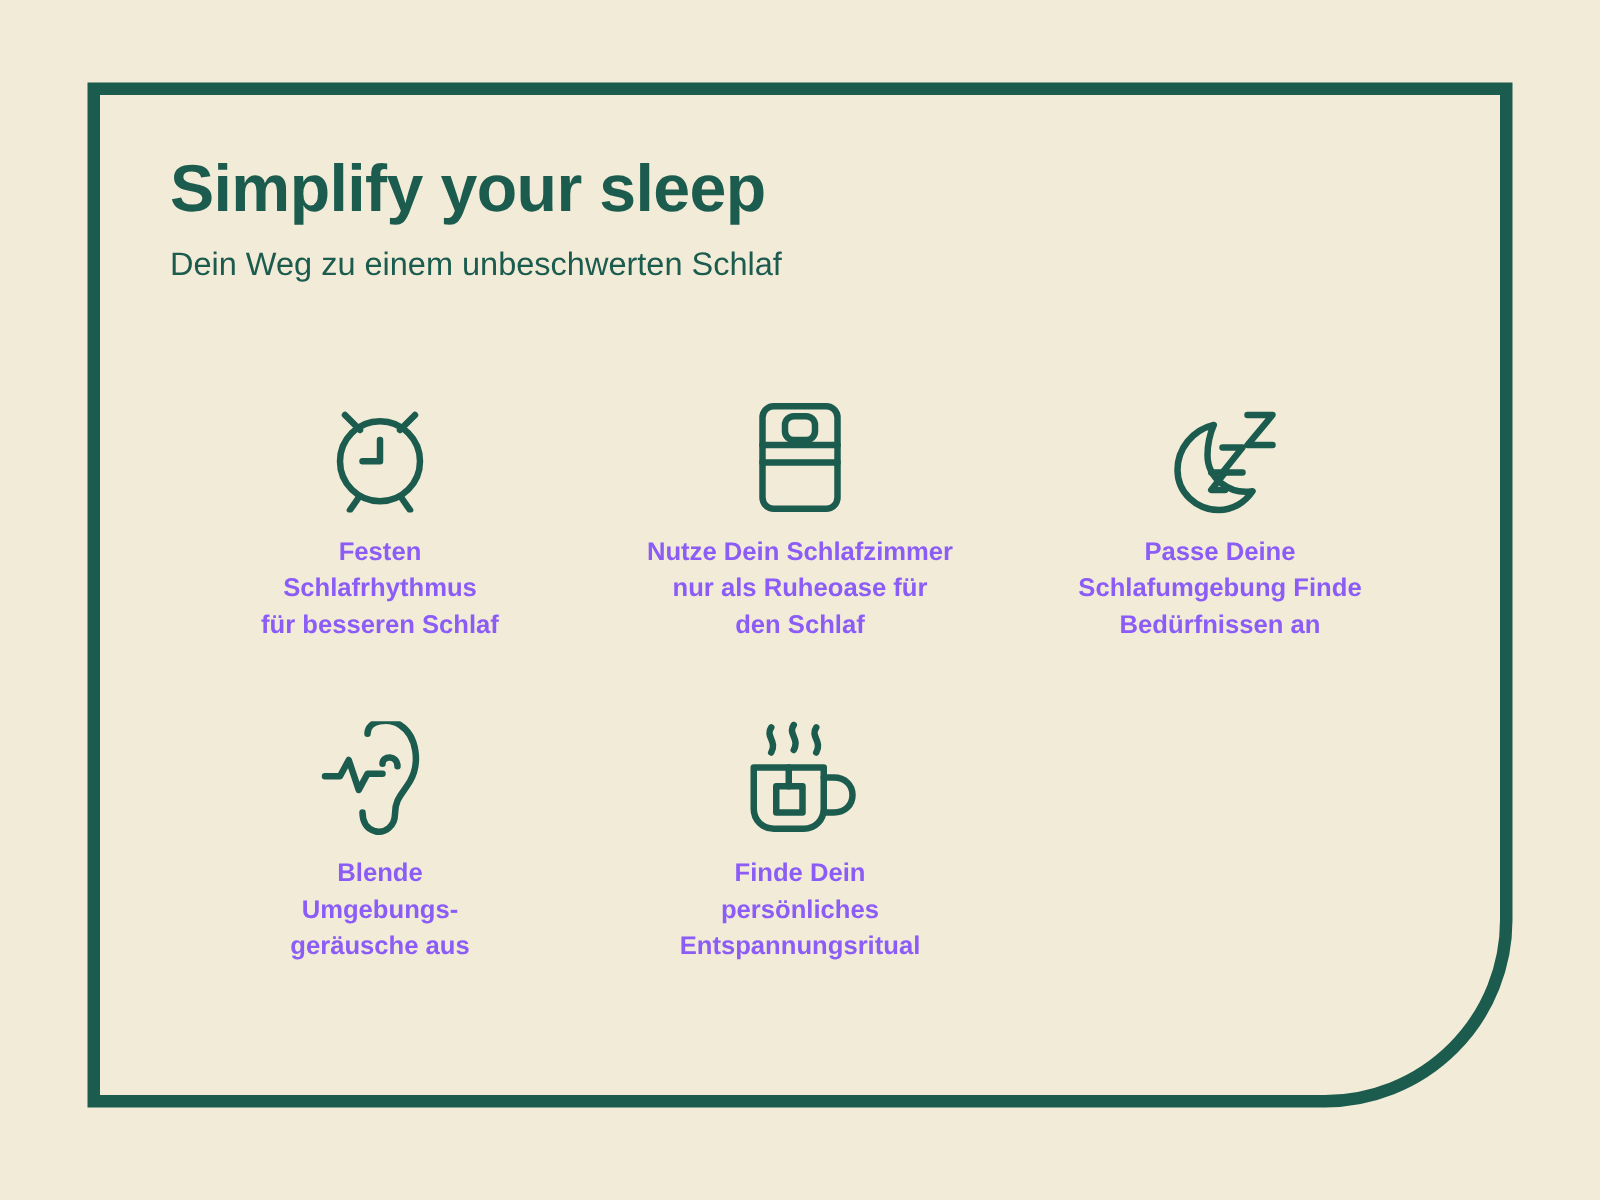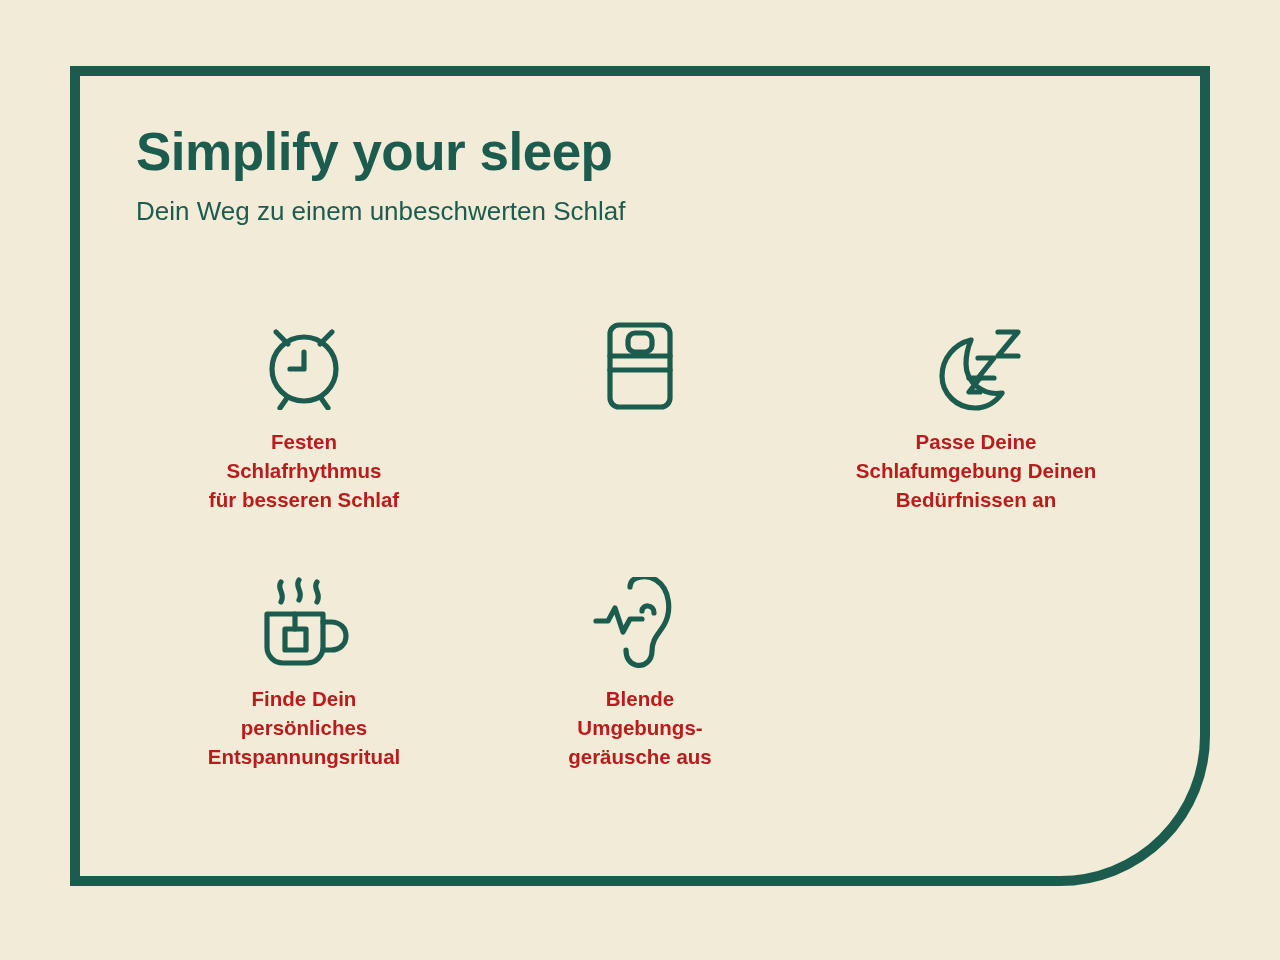--- a/index.html
+++ b/index.html
@@ -83,21 +83,21 @@
     align-items: center;
     justify-content: center;
   }
   .tip-icon svg {
     display: block;
   }
   .tip-label {
     margin-top: 15px;
     font-size: 20.5px;
     font-weight: bold;
-    color: #b91c1c;
+    color: #8b5cf6;
     line-height: 1.42;
     white-space: pre-line;
     max-width: 300px;
   }
 </style>
 </head>
 <body>
 
 <div class="poster">
 
@@ -128,61 +128,64 @@
 
     <div class="tip">
       <div class="tip-icon">
         <svg width="78" height="92" viewBox="0 0 78 92" fill="none" stroke="#1C5C4F" stroke-width="5.2" stroke-linecap="round" stroke-linejoin="round">
           <rect x="9" y="5" width="60" height="82" rx="9"></rect>
           <rect x="27" y="13" width="24" height="19" rx="7"></rect>
           <path d="M9 36 L69 36"></path>
           <path d="M9 50 L69 50"></path>
         </svg>
       </div>
+      <div class="tip-label">Nutze Dein Schlafzimmer
+nur als Ruheoase für
+den Schlaf</div>
     </div>
 
     <div class="tip">
       <div class="tip-icon">
         <svg width="100" height="92" viewBox="0 0 100 92" fill="none" stroke="#1C5C4F" stroke-width="5.2" stroke-linecap="round" stroke-linejoin="round">
           <path d="M45 20 C28 24 16 39 16 56 C16 74 31 88 49 88 C60 88 70 82 76 73 C58 76 40 63 40 44 C40 35 42 27 45 20 Z"></path>
           <path d="M72 12 L92 12 L72 36 L92 36"></path>
           <path d="M52 38 L68 38 L52 58 L68 58"></path>
           <path d="M43 58 L54 58 L43 72 L54 72"></path>
         </svg>
       </div>
       <div class="tip-label">Passe Deine
-Schlafumgebung Deinen
+Schlafumgebung Finde
 Bedürfnissen an</div>
+    </div>
+
+    <div class="tip">
+      <div class="tip-icon">
+        <svg width="100" height="92" viewBox="0 0 100 92" fill="none" stroke="#1C5C4F" stroke-width="5.2" stroke-linecap="round" stroke-linejoin="round">
+          <path d="M40 10 C40 -1 57 -3 66 3 C80 12 82 34 74 48 C68 58 62 62 62 74 C62 84 54 90 46 88 C39 86 36 80 36 73"></path>
+          <path d="M52 34 C52 27 64 27 64 36"></path>
+          <path d="M6 44 L18 44 L25 31 L33 55 L40 42 L52 42"></path>
+        </svg>
+      </div>
+      <div class="tip-label">Blende
+Umgebungs-
+geräusche aus</div>
     </div>
 
     <div class="tip">
       <div class="tip-icon">
         <svg width="94" height="92" viewBox="0 0 94 92" fill="none" stroke="#1C5C4F" stroke-width="5.2" stroke-linecap="round" stroke-linejoin="round">
           <path d="M24 5 C19 12 29 16 24 25"></path>
           <path d="M42 3 C37 10 47 14 42 23"></path>
           <path d="M60 5 C55 12 65 16 60 25"></path>
           <path d="M10 37 L66 37 L66 70 C66 79 59 86 50 86 L26 86 C17 86 10 79 10 70 Z"></path>
           <path d="M66 45 L74 45 C83 45 89 51 89 59 C89 67 83 73 74 73 L66 73"></path>
           <path d="M38 37 L38 52"></path>
           <rect x="28" y="52" width="21" height="21"></rect>
         </svg>
       </div>
       <div class="tip-label">Finde Dein
 persönliches
 Entspannungsritual</div>
     </div>
 
-    <div class="tip">
-      <div class="tip-icon">
-        <svg width="100" height="92" viewBox="0 0 100 92" fill="none" stroke="#1C5C4F" stroke-width="5.2" stroke-linecap="round" stroke-linejoin="round">
-          <path d="M40 10 C40 -1 57 -3 66 3 C80 12 82 34 74 48 C68 58 62 62 62 74 C62 84 54 90 46 88 C39 86 36 80 36 73"></path>
-          <path d="M52 34 C52 27 64 27 64 36"></path>
-          <path d="M6 44 L18 44 L25 31 L33 55 L40 42 L52 42"></path>
-        </svg>
-      </div>
-      <div class="tip-label">Blende
-Umgebungs-
-geräusche aus</div>
-    </div>
-
 
   </div>
 </div>
 
 </body></html>

